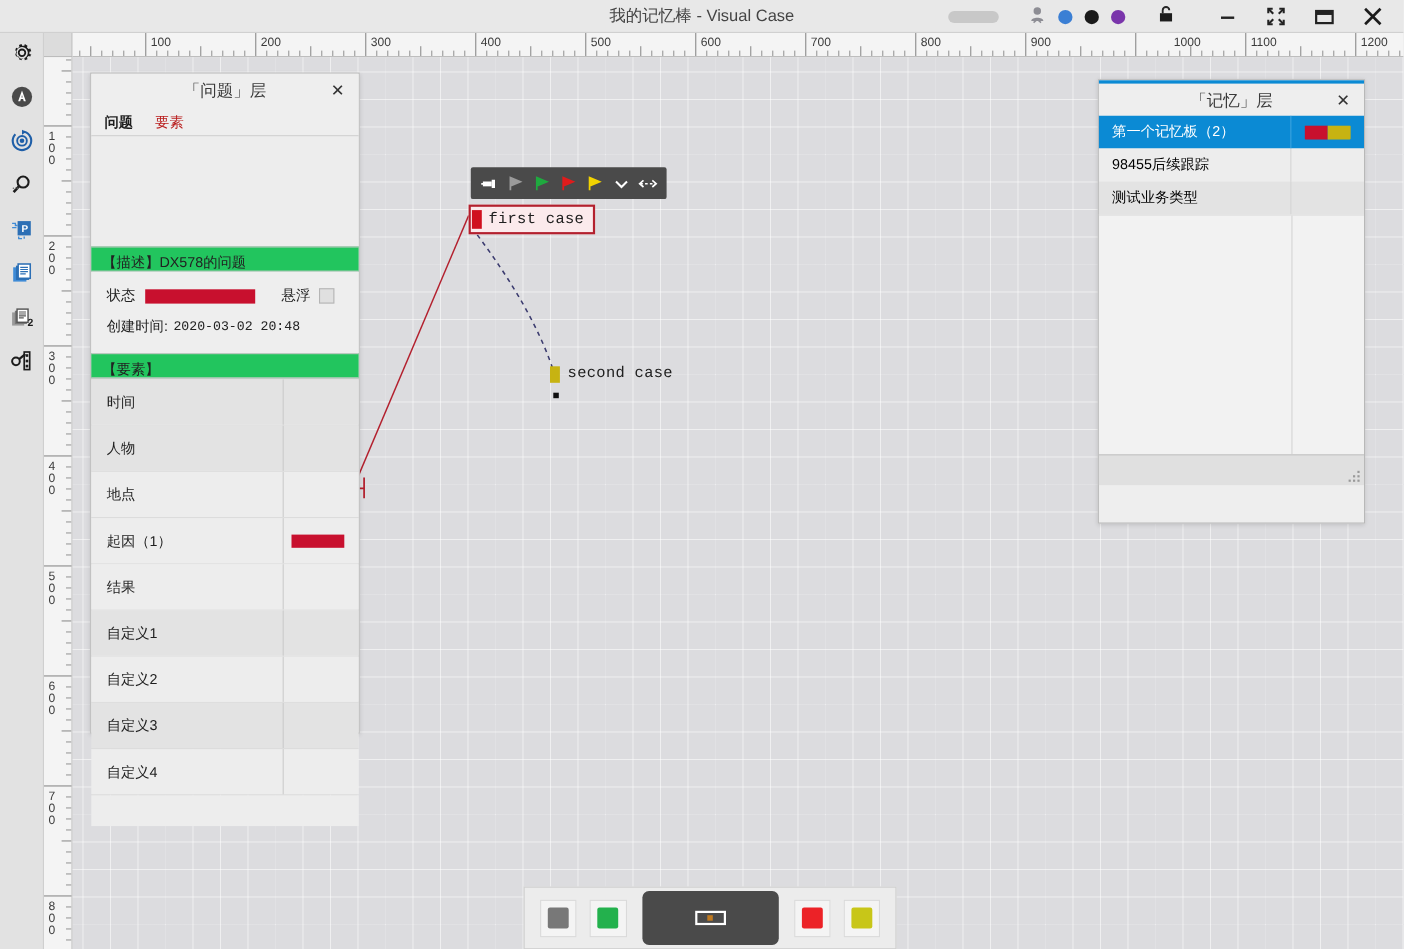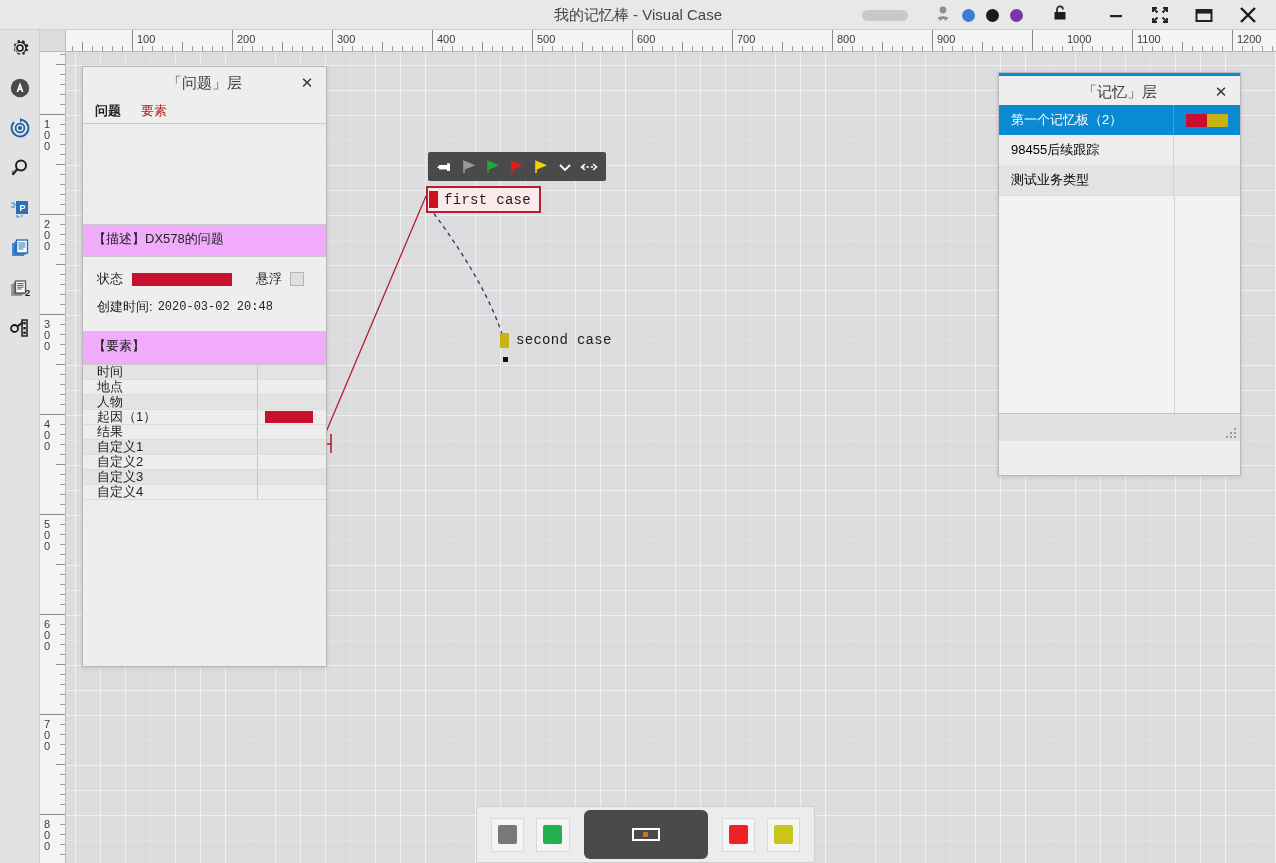--- a/index.html
+++ b/index.html
@@ -146,32 +146,32 @@
   .list-row {
     height: 30px; display: flex; align-items: center;
     font-size: 13px; color: #1e1e1e; padding-left: 14px;
   }
   .list-row.sel { background: #0b8ad4; color: #ffffff; }
 
   
   #panel-problem { left: 82px; top: 66px; width: 245px; height: 601px; }
   #problem-list { background: #ededed; height: 100px; }
   .section-head {
-    height: 33px; line-height: 28px; padding-left: 10px;
-    font-size: 13px; color: #222; background: #f0abfc;
+    height: 23px; line-height: 28px; padding-left: 10px;
+    font-size: 13px; color: #222; background: #22c55e;
     border-top: 1px solid #c9c9c9; border-bottom: 1px solid #c9c9c9;
   }
   #desc-body { background: #eeeeee; padding: 8px 0 10px 0; }
   .desc-line { display: flex; align-items: center; font-size: 13px; color: #222; padding: 5px 0 5px 14px; }
   .status-bar { width: 100px; height: 13px; background: #c8102e; margin-left: 9px; }
   .float-label { margin-left: 24px; }
   .float-box { width: 14px; height: 14px; background: #e0e0e0; border: 1px solid #b5b5b5; margin-left: 8px; }
 
   #elem-table { border-top: 1px solid #c9c9c9; }
-  .elem-row { height: 15px; display: flex; border-bottom: 1px solid #dcdcdc; }
+  .elem-row { height: 42px; display: flex; border-bottom: 1px solid #dcdcdc; }
   .elem-row .c1 {
     width: 175px; font-size: 13px; color: #1f1f1f;
     display: flex; align-items: center; padding-left: 14px;
     border-right: 1px solid #c6c6c6;
   }
   .elem-row .c2 { flex: 1; display: flex; align-items: center; padding-left: 7px; }
   .elem-row.odd .c1, .elem-row.odd .c2 { background: #e3e3e3; }
   .elem-row.even .c1, .elem-row.even .c2 { background: #ededed; }
   .cell-bar { width: 48px; height: 12px; background: #c8102e; }
   #elem-foot { height: 28px; background: #ededed; }
@@ -689,26 +689,26 @@
       </div>
     </div>
 
     <div class="section-head">【要素】</div>
 
     <div id="elem-table">
       <div class="elem-row odd">
         <div class="c1">时间</div>
         <div class="c2"></div>
       </div>
+      <div class="elem-row odd">
+        <div class="c1">人物</div>
+        <div class="c2"></div>
+      </div>
       <div class="elem-row even">
         <div class="c1">地点</div>
-        <div class="c2"></div>
-      </div>
-      <div class="elem-row odd">
-        <div class="c1">人物</div>
         <div class="c2"></div>
       </div>
       <div class="elem-row even">
         <div class="c1">起因（1）</div>
         <div class="c2">
             <span class="cell-bar"></span>
           </div>
       </div>
       <div class="elem-row even">
         <div class="c1">结果</div>

